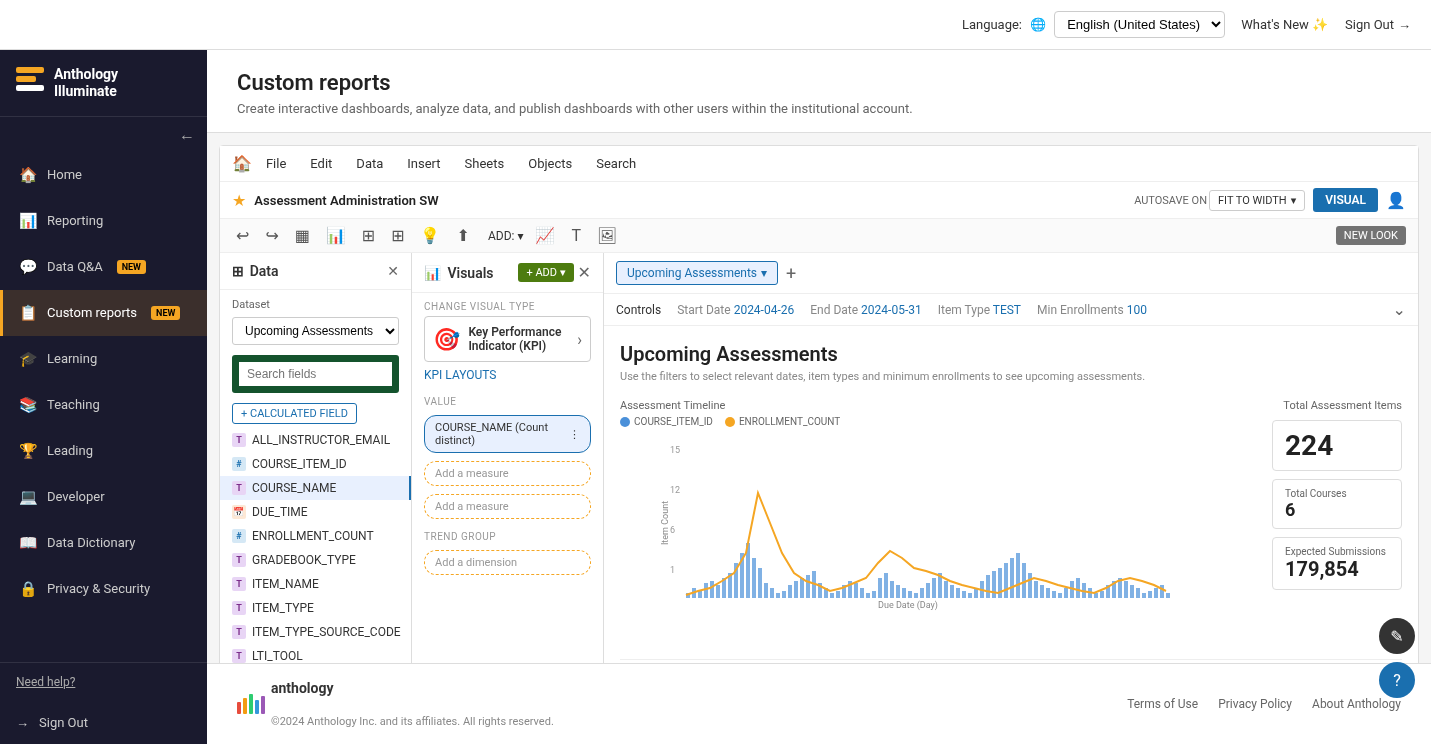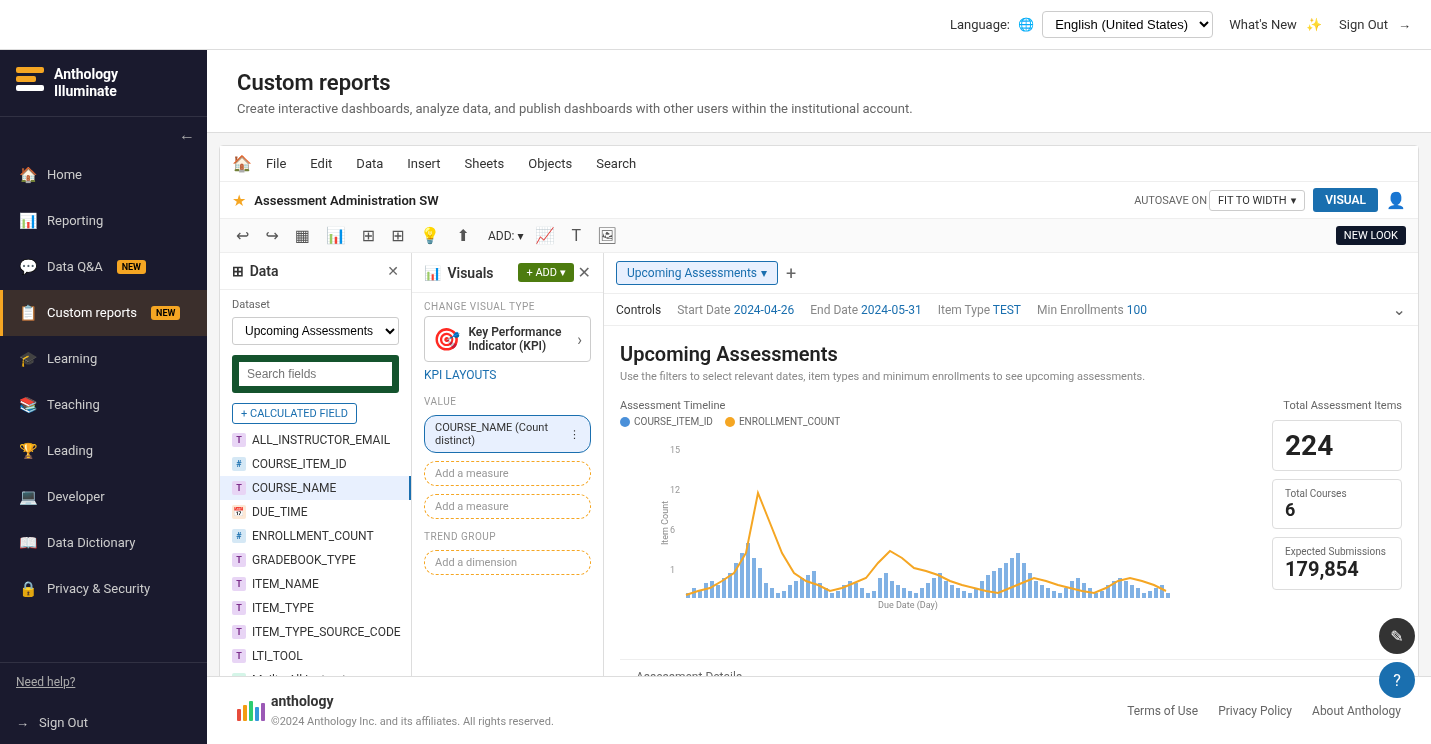--- a/index.html
+++ b/index.html
@@ -30,21 +30,21 @@
       padding: 4px 8px;
       font-size: 13px;
       background: #fff;
     }
     .top-bar-whats-new, .top-bar-signout {
       font-size: 13px;
       color: #333;
       cursor: pointer;
       display: flex;
       align-items: center;
-      gap: 10px;
+      gap: 4px;
     }
 
     
     .main-layout {
       display: flex;
       flex: 1;
       overflow: hidden;
     }
 
     
@@ -247,21 +247,21 @@
       padding: 2px 4px;
     }
     .dash-add-btn {
       font-size: 12px;
       color: #333;
       cursor: pointer;
       margin-left: 6px;
     }
     .dash-new-look {
       margin-left: auto;
-      background: #0f172a;
+      background: #737373;
       color: #fff;
       font-size: 11px;
       padding: 3px 8px;
       border-radius: 3px;
       cursor: pointer;
     }
 
     
     .dash-body {
       display: flex;
@@ -544,21 +544,21 @@
       border-top: 1px solid #ddd;
       padding: 16px 30px;
       display: flex;
       align-items: center;
       justify-content: space-between;
       flex-shrink: 0;
     }
     .footer-logo { display: flex; align-items: center; gap: 6px; }
     .footer-bars { display: flex; gap: 2px; align-items: flex-end; }
     .footer-bar { width: 4px; border-radius: 1px; }
-    .footer-copyright { font-size: 11px; color: #888; margin-top: 6px; }
+    .footer-copyright { font-size: 11px; color: #888; margin-top: 19px; }
     .footer-links { display: flex; gap: 20px; }
     .footer-link { font-size: 12px; color: #666; cursor: pointer; }
 
     .fab-btn {
       position: fixed;
       right: 16px;
       width: 36px;
       height: 36px;
       border-radius: 50%;
       display: flex;

